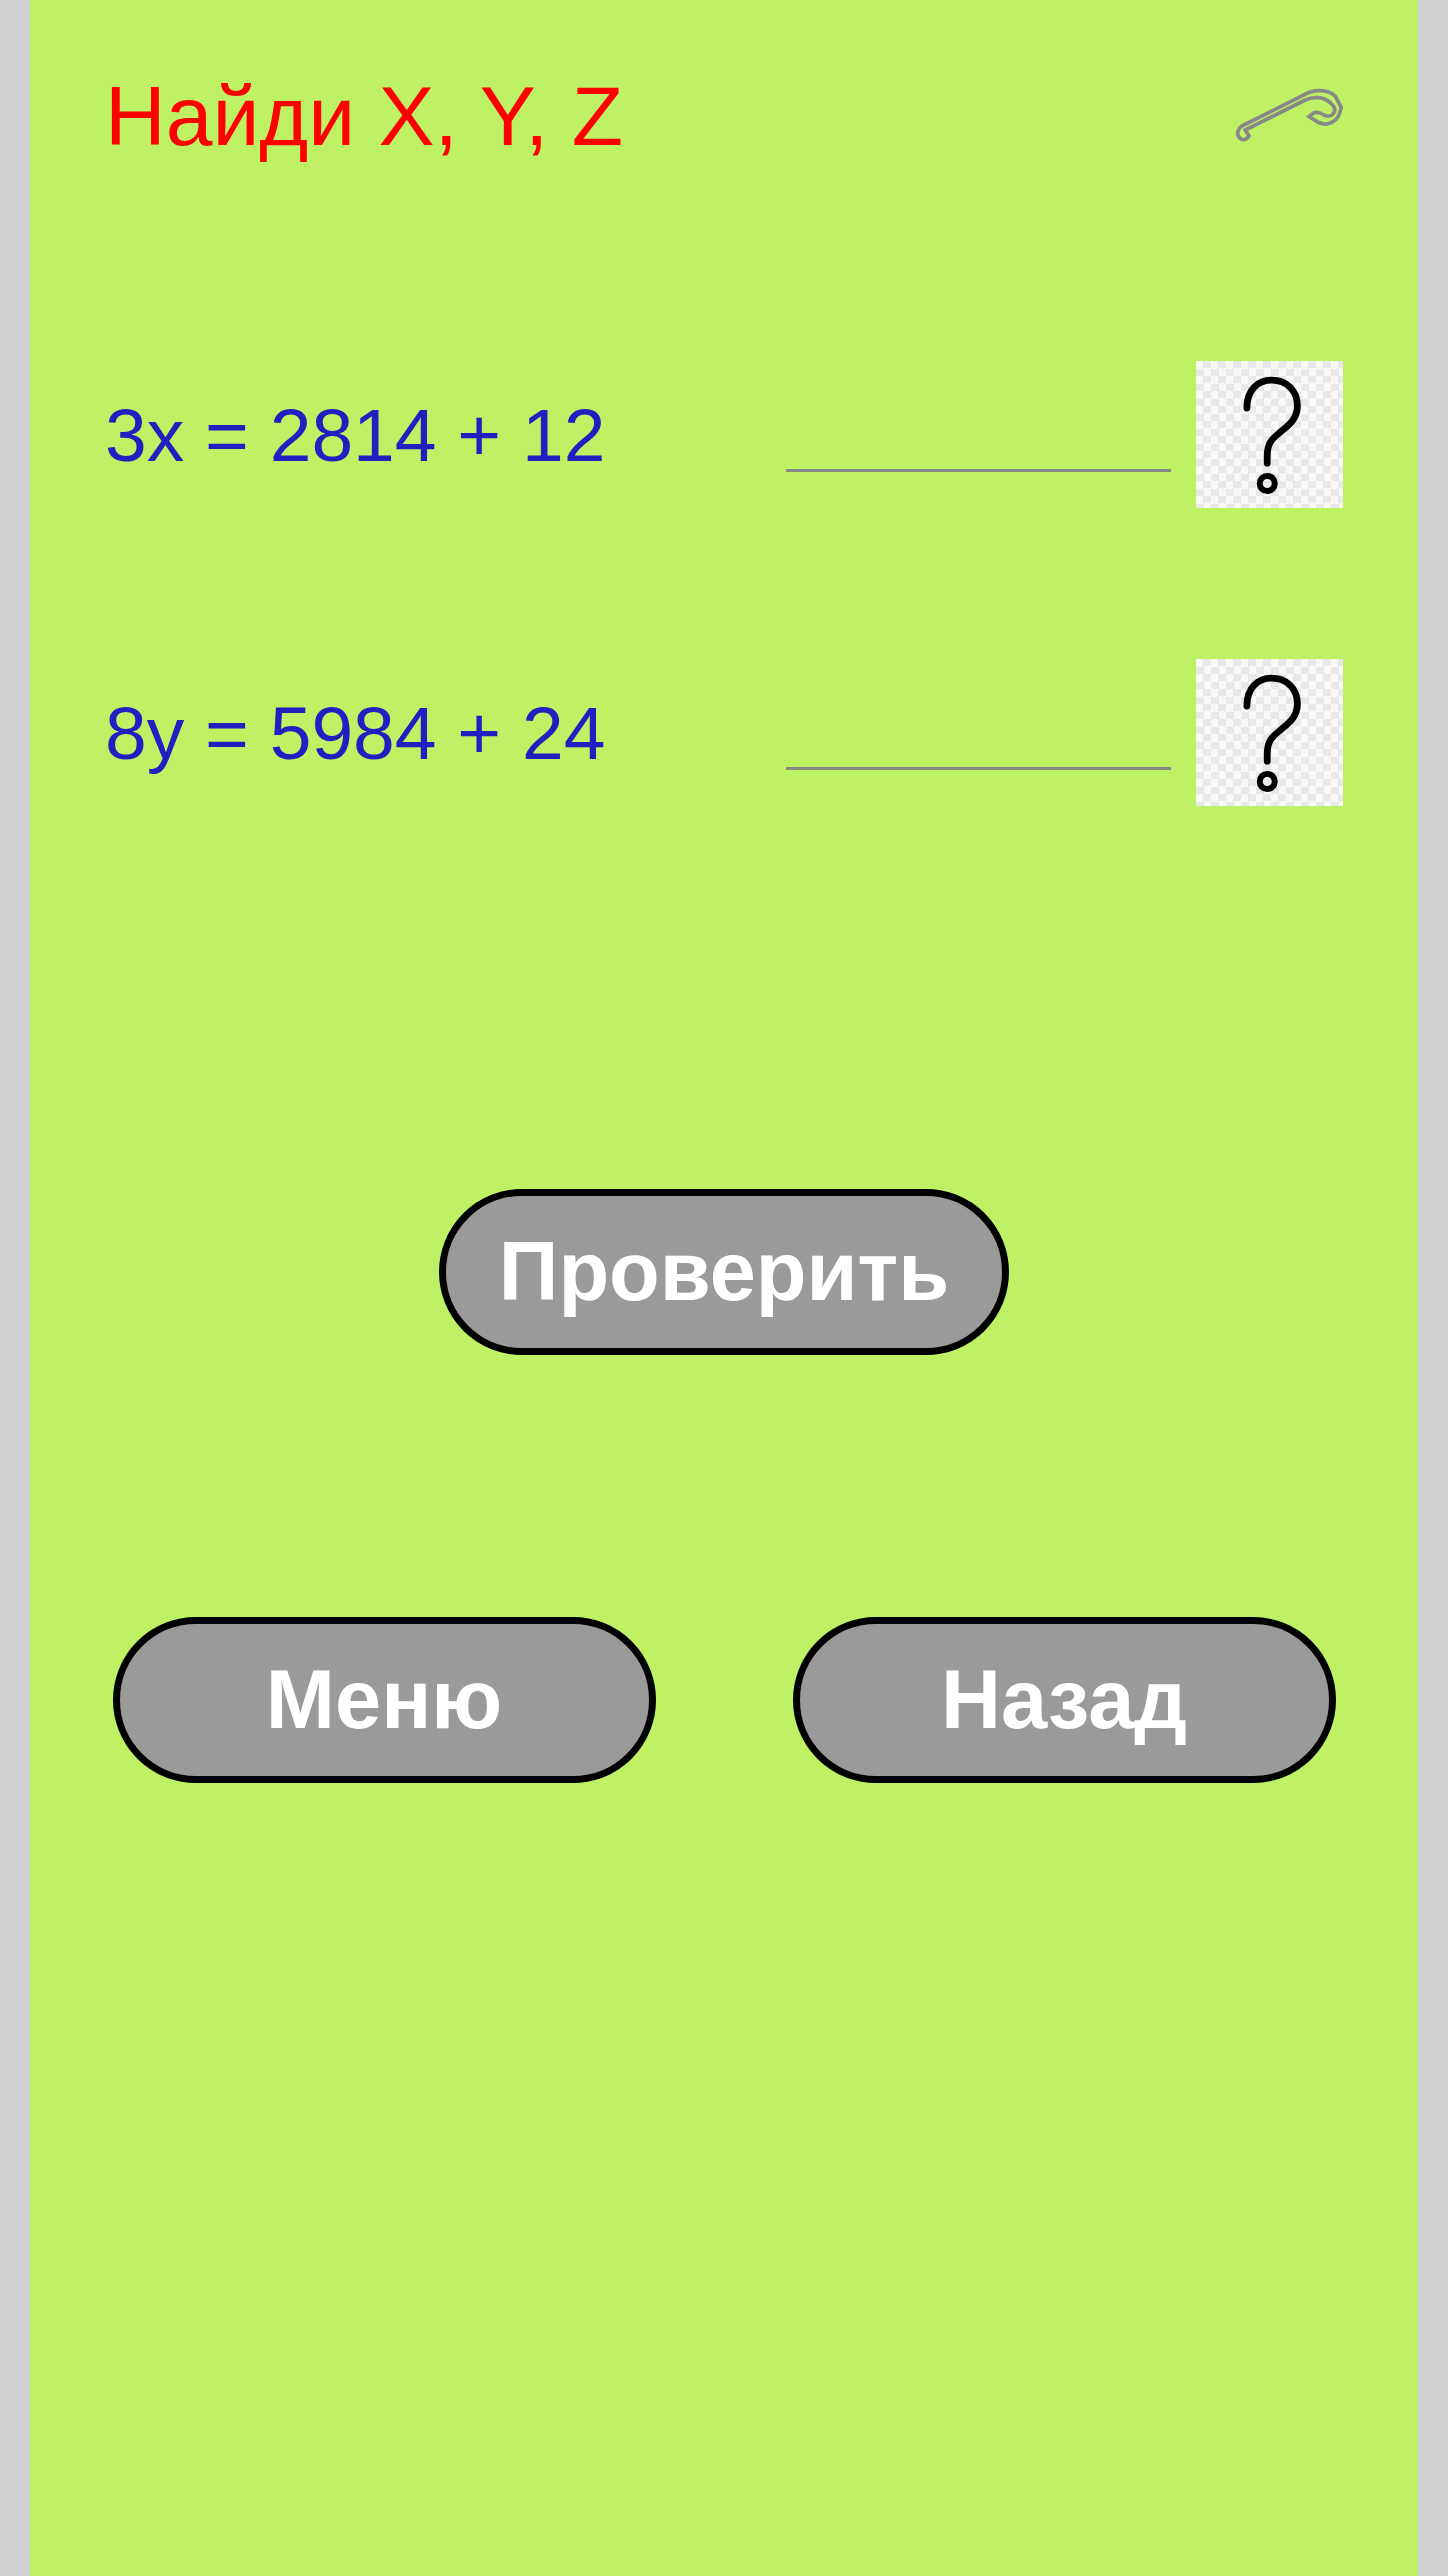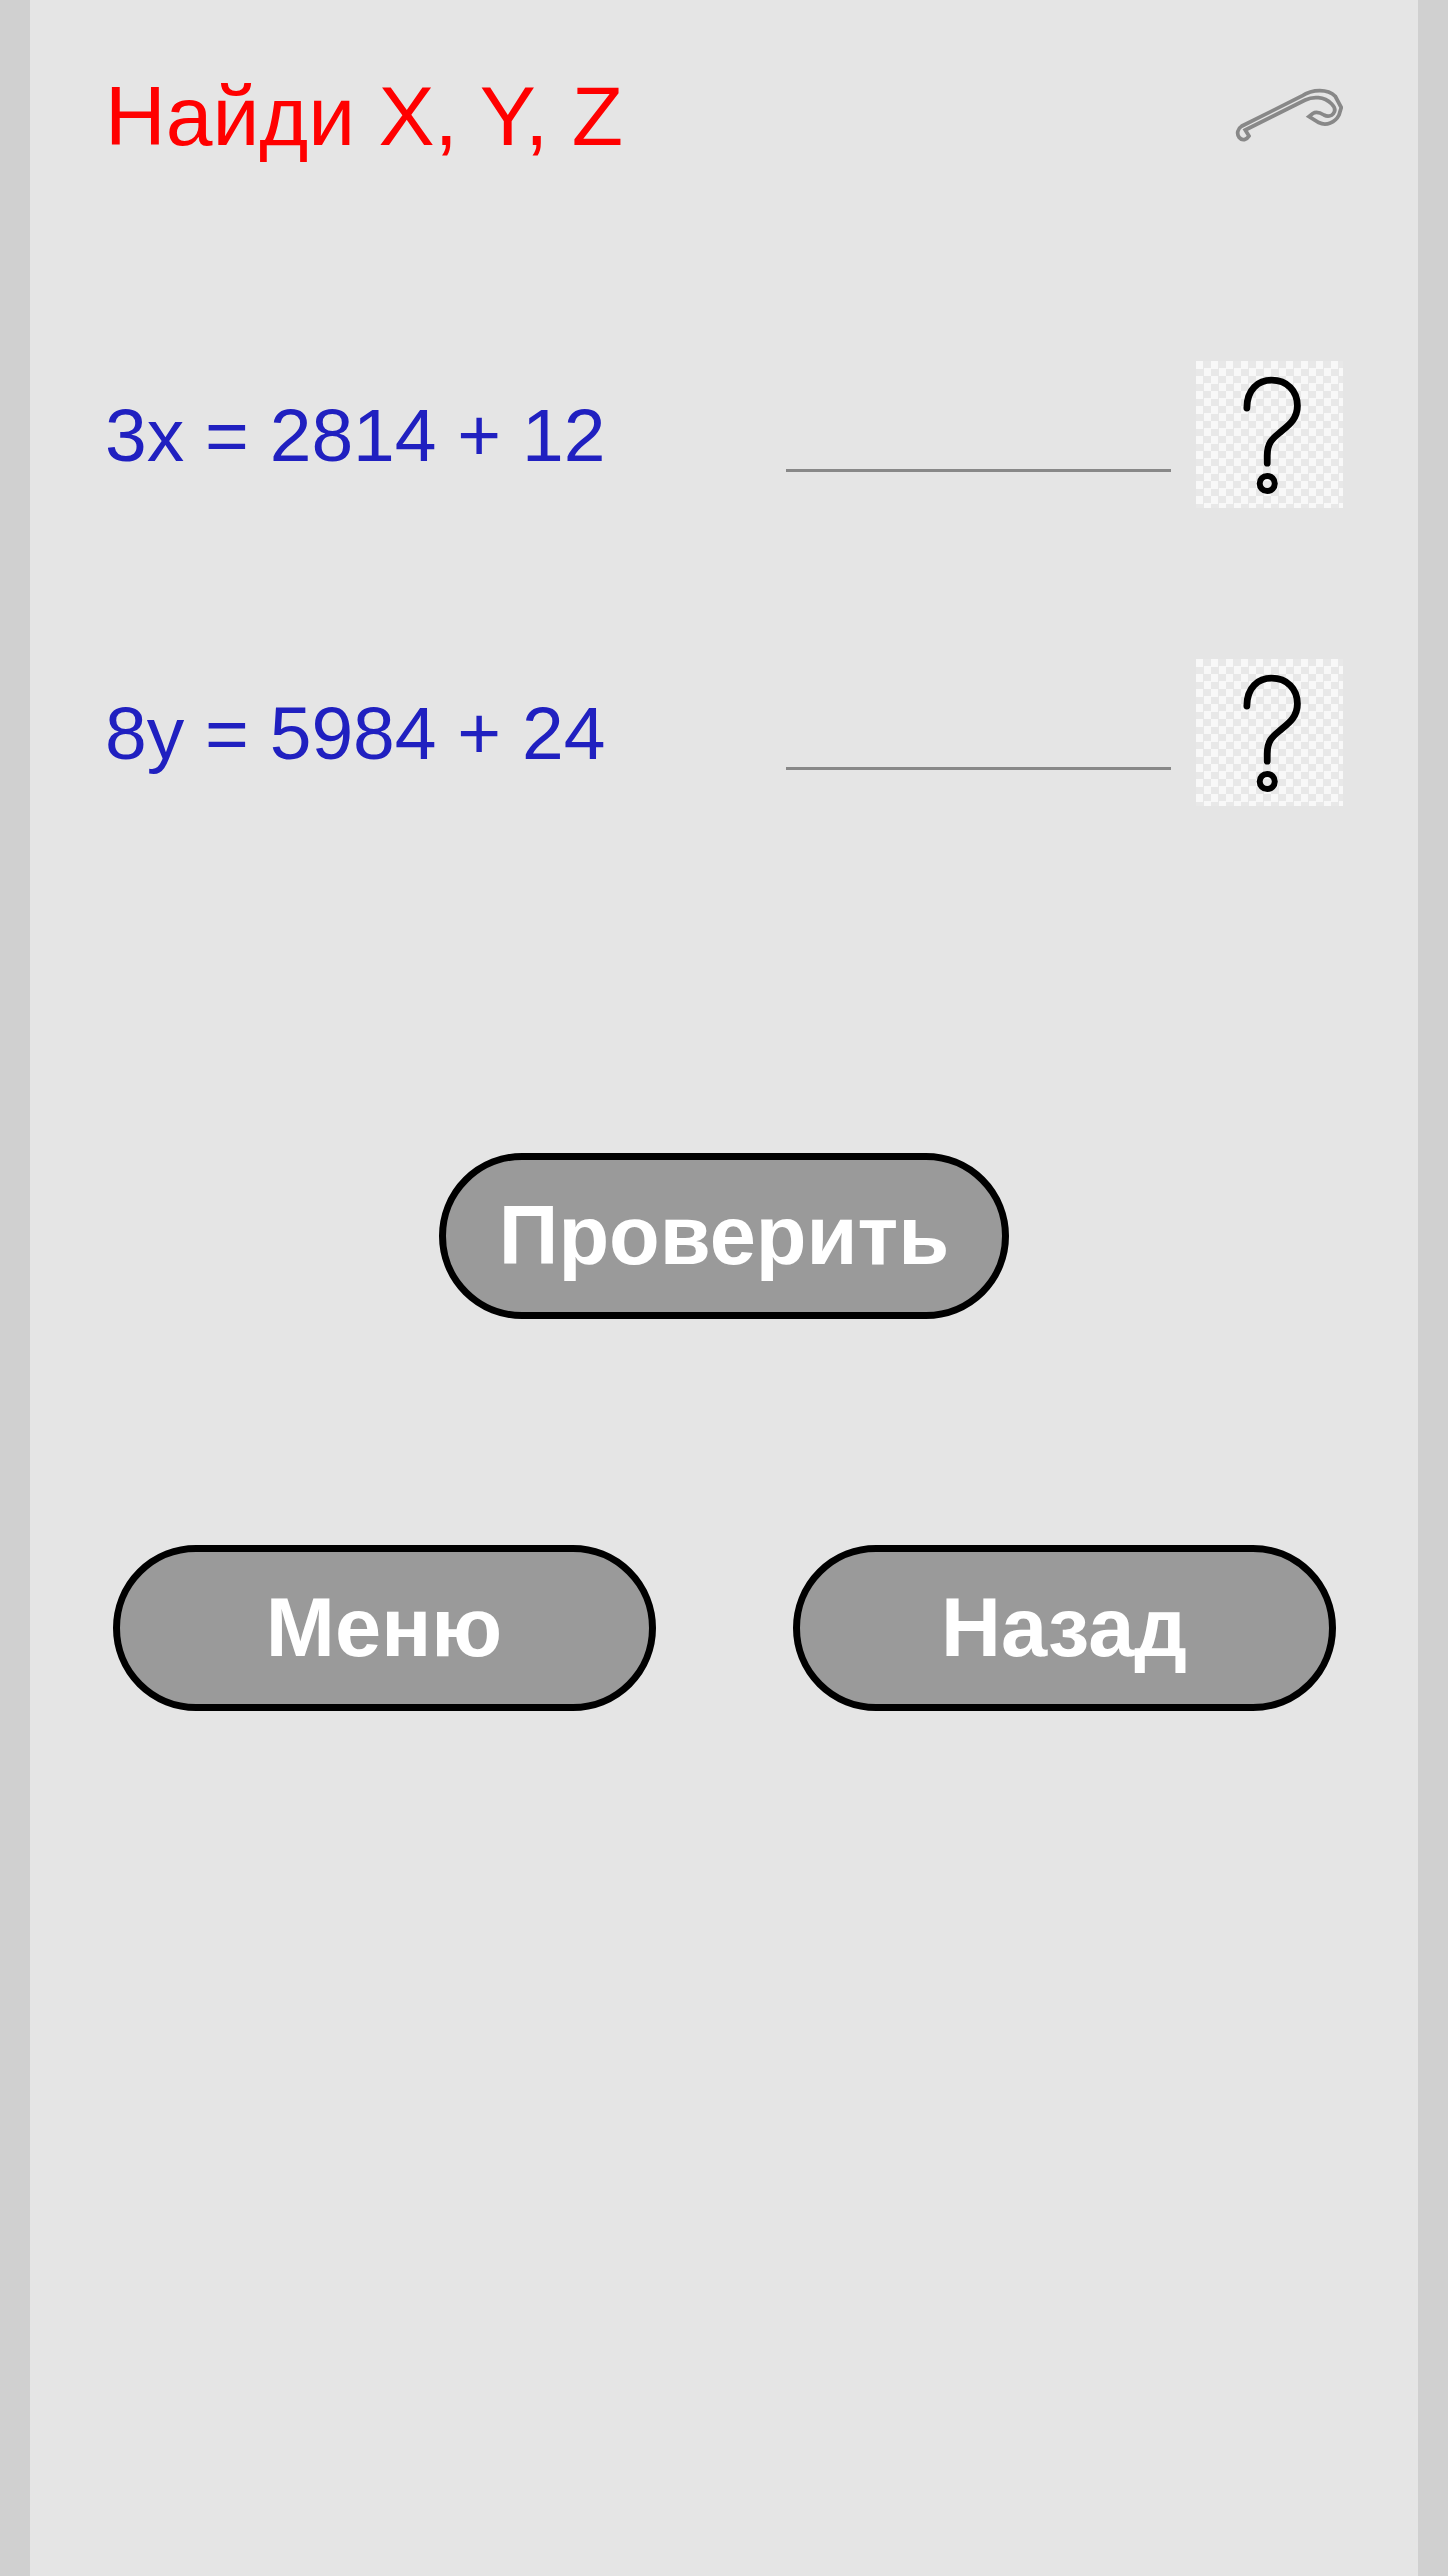--- a/index.html
+++ b/index.html
@@ -6,21 +6,21 @@
   html, body { width: 1448px; height: 2576px; }
   body {
     background: #d0d0d0;
     font-family: Arial, Helvetica, sans-serif;
     display: flex;
     justify-content: center;
   }
   .app {
     width: 1388px;
     height: 2576px;
-    background: #e5e5e5;
+    background: #bef264;
     padding: 68px 75px 0 75px;
     position: relative;
   }
   .header {
     display: flex;
     justify-content: space-between;
     align-items: center;
     margin-bottom: 196px;
   }
   .title {
@@ -88,20 +88,21 @@
     font-size: 83px;
     font-weight: bold;
     color: #fff;
     cursor: pointer;
     min-width: 302px;
     text-align: center;
     height: 166px;
     display: flex;
     align-items: center;
     justify-content: center;
+    margin-top: 36px;
   }
   .buttons-bottom {
     display: flex;
     justify-content: space-between;
     width: 100%;
     padding: 0 7.5px;
   }
   .pill-button.small {
     min-width: 543px;
   }

